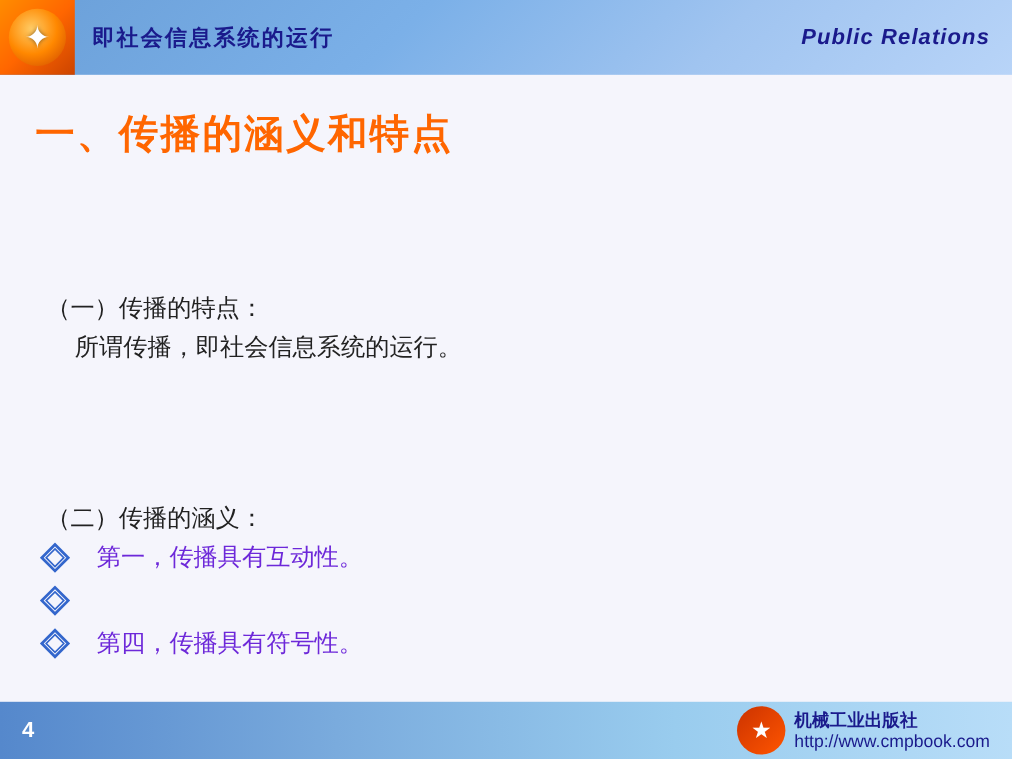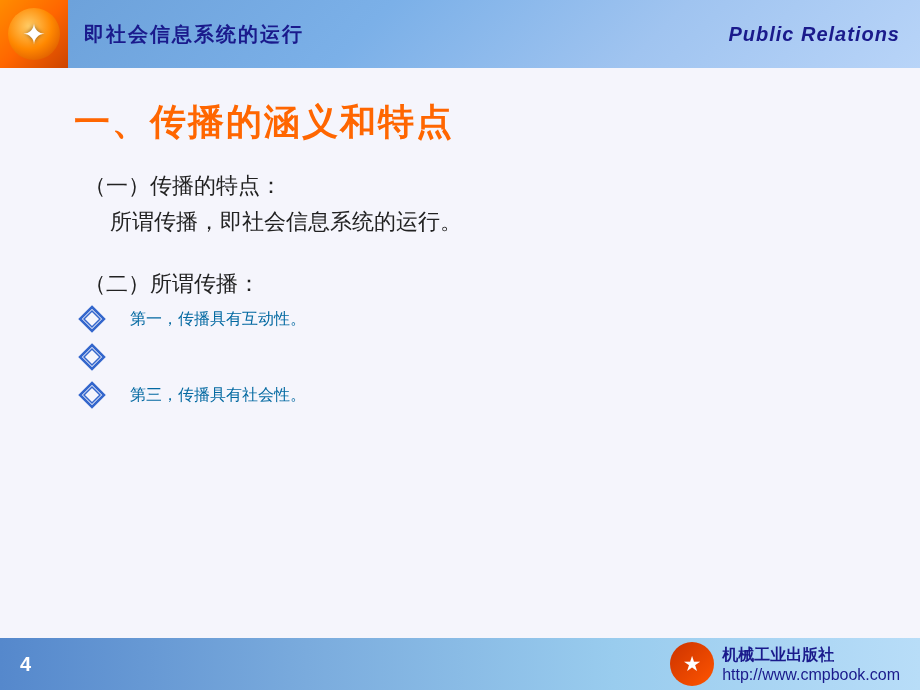--- a/index.html
+++ b/index.html
@@ -79,23 +79,24 @@
       font-size: 20px;
       font-weight: bold;
       font-style: italic;
       letter-spacing: 1px;
     }
 
     
     .content {
       flex: 1;
       background: #f5f5fc;
-      padding: 30px 50px 20px 74px;
+      padding: 30px 50px 20px 32px;
       display: flex;
       flex-direction: column;
+      justify-content: space-between;
     }
 
     .main-title {
       color: #ff6600;
       font-size: 36px;
       font-weight: bold;
       margin-bottom: 24px;
       letter-spacing: 2px;
     }
 
@@ -119,22 +120,22 @@
 
     .bullet-list {
       list-style: none;
       margin-top: 6px;
     }
 
     .bullet-item {
       display: flex;
       align-items: center;
       margin-bottom: 10px;
-      font-size: 16px;
-      color: #0369a1;
+      font-size: 22px;
+      color: #6d28d9;
     }
 
     .diamond-icon {
       display: inline-block;
       width: 28px;
       height: 28px;
       margin-right: 24px;
       margin-left: 4px;
       flex-shrink: 0;
       position: relative;
@@ -218,41 +219,41 @@
   <div class="content">
 
     <div class="main-title">一、传播的涵义和特点</div>
 
     <div class="section">
       <div class="section-heading">（一）传播的特点：</div>
       <div class="section-text">所谓传播，即社会信息系统的运行。</div>
     </div>
 
     <div class="section">
-      <div class="section-heading">（二）所谓传播：</div>
+      <div class="section-heading">（二）传播的涵义：</div>
       <ul class="bullet-list">
       <li class="bullet-item">
             <span class="diamond-icon"><svg viewBox="0 0 28 28" xmlns="http://www.w3.org/2000/svg">
         <polygon points="14,2 26,14 14,26 2,14" fill="none" stroke="#3366cc" stroke-width="2.5"></polygon>
         <polygon points="14,6 22,14 14,22 6,14" fill="none" stroke="#3366cc" stroke-width="1.5"></polygon>
       </svg></span>
             <span>第一，传播具有互动性。</span>
           </li>
           <li class="bullet-item">
             <span class="diamond-icon"><svg viewBox="0 0 28 28" xmlns="http://www.w3.org/2000/svg">
         <polygon points="14,2 26,14 14,26 2,14" fill="none" stroke="#3366cc" stroke-width="2.5"></polygon>
         <polygon points="14,6 22,14 14,22 6,14" fill="none" stroke="#3366cc" stroke-width="1.5"></polygon>
       </svg></span>
           </li>
           <li class="bullet-item">
             <span class="diamond-icon"><svg viewBox="0 0 28 28" xmlns="http://www.w3.org/2000/svg">
         <polygon points="14,2 26,14 14,26 2,14" fill="none" stroke="#3366cc" stroke-width="2.5"></polygon>
         <polygon points="14,6 22,14 14,22 6,14" fill="none" stroke="#3366cc" stroke-width="1.5"></polygon>
       </svg></span>
-            <span>第三，传播具有社会性。</span>
+            <span>第四，传播具有符号性。</span>
           </li>
         </ul>
     </div>
 
   </div>
 
   <div class="footer">
     <span class="footer-page">4</span>
     <div class="footer-logo">
       <div class="footer-logo-circle">

